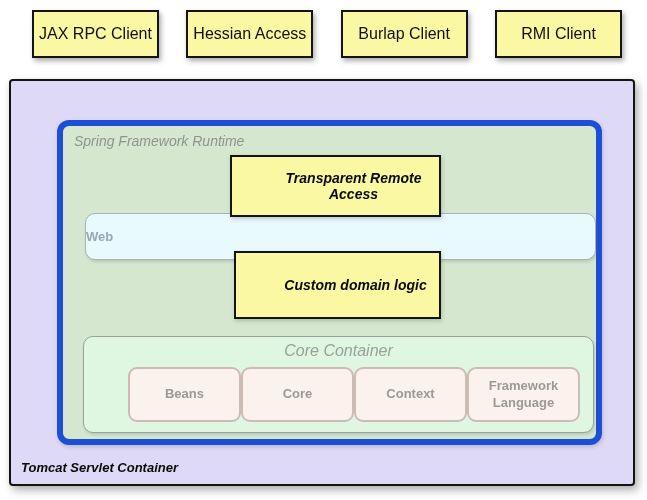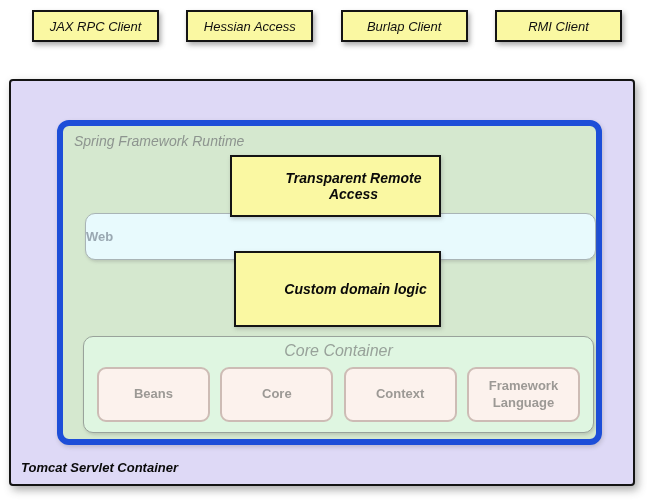--- a/index.html
+++ b/index.html
@@ -11,26 +11,26 @@
     overflow: hidden;
   }
   .canvas { position: absolute; inset: 0; width: 647px; height: 500px; background: #fff; }
 
   
   .client-row {
     position: absolute; left: 32px; top: 10px; width: 590px; height: 48px;
     display: flex; justify-content: space-between;
   }
   .client-box {
-    width: 127px; height: 32px;
+    width: 127px; height: 48px;
     background: var(--client-yellow, #FAF8A2);
     border: 2px solid var(--box-border, #141414);
     box-shadow: 2px 3px 5px rgba(70,70,70,0.45);
     display: flex; align-items: center; justify-content: center;
-    font-style: italic; font-size: 13px; color: #101010;
+    font-size: 16px; color: #101010;
     text-align: center;
   }
 
   
   .tomcat {
     position: absolute; left: 9px; top: 79px; width: 626px; height: 407px;
     background: var(--tomcat-purple, #DED9F6);
     border: 2px solid var(--box-border, #141414);
     border-radius: 4px;
     box-shadow: 3px 4px 8px rgba(70,70,70,0.45);
@@ -57,21 +57,21 @@
   .yellow-box {
     position: absolute;
     background: var(--client-yellow, #FAF8A2);
     border: 2px solid var(--box-border, #141414);
     box-shadow: 1px 2px 4px rgba(90,90,90,0.3);
     display: flex; align-items: center; justify-content: center;
     font-weight: bold; font-style: italic; font-size: 14px; color: #0a0a0a;
     text-align: center; z-index: 3; padding-left: 36px;
   }
   .tra { left: 167px; top: 29px; width: 211px; height: 62px; }
-  .cdl { left: 171px; top: 125px; width: 207px; height: 76px; }
+  .cdl { left: 171px; top: 125px; width: 207px; height: 68px; }
 
   
   .web-bar {
     position: absolute; left: 22px; top: 87px; width: 511px; height: 47px;
     background: var(--web-blue, #E8FAFD);
     border: 1px solid #a9b4b6;
     border-radius: 10px;
     box-shadow: 1px 2px 3px rgba(110,110,110,0.25);
     display: flex; align-items: center; 
     font-weight: bold; font-size: 13px; color: var(--web-text, #9AA8B2);
@@ -87,21 +87,21 @@
     box-shadow: 1px 2px 3px rgba(110,110,110,0.25);
     z-index: 2;
   }
   .core-title {
     position: absolute; top: 5px; left: 0; right: 0;
     text-align: center;
     font-style: italic; font-size: 16px; color: var(--core-title-gray, #98A29A);
   }
   .core-row {
     position: absolute; left: 13px; right: 13px; top: 30px; height: 46px;
-    display: flex; justify-content: space-between;
+    display: flex; justify-content: flex-end;
   }
   .module-box {
     width: 113px; height: 55px;
     background: var(--module-pink, #FCF2ED);
     border: 2px solid var(--module-border, #CDBCB5);
     border-radius: 9px;
     display: flex; align-items: center; justify-content: center;
     font-weight: bold; font-size: 13px; line-height: 1.25;
     color: var(--module-text, #9C9995);
     text-align: center; padding: 2px 6px;

